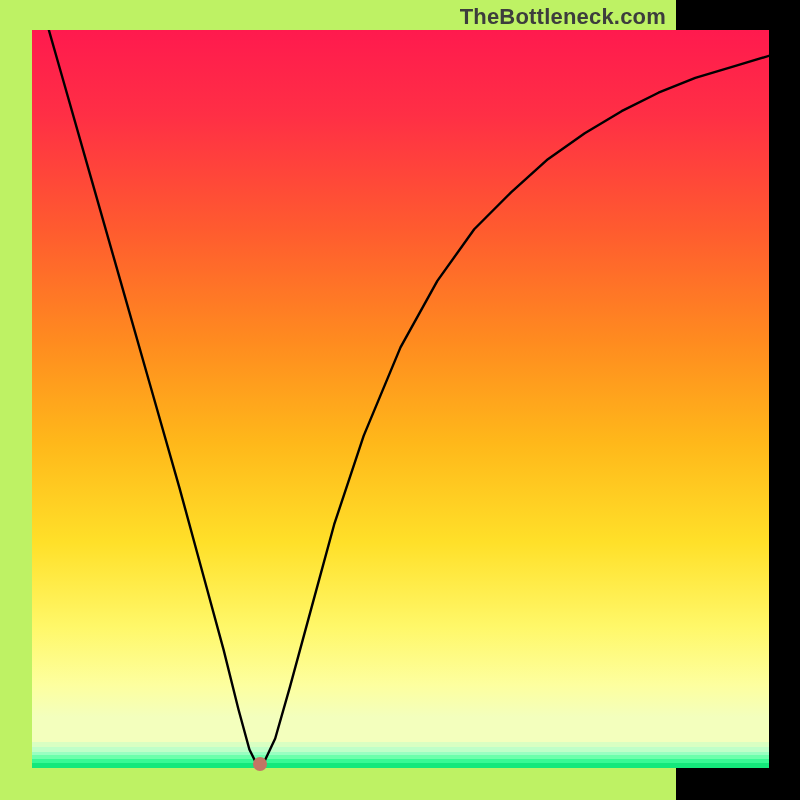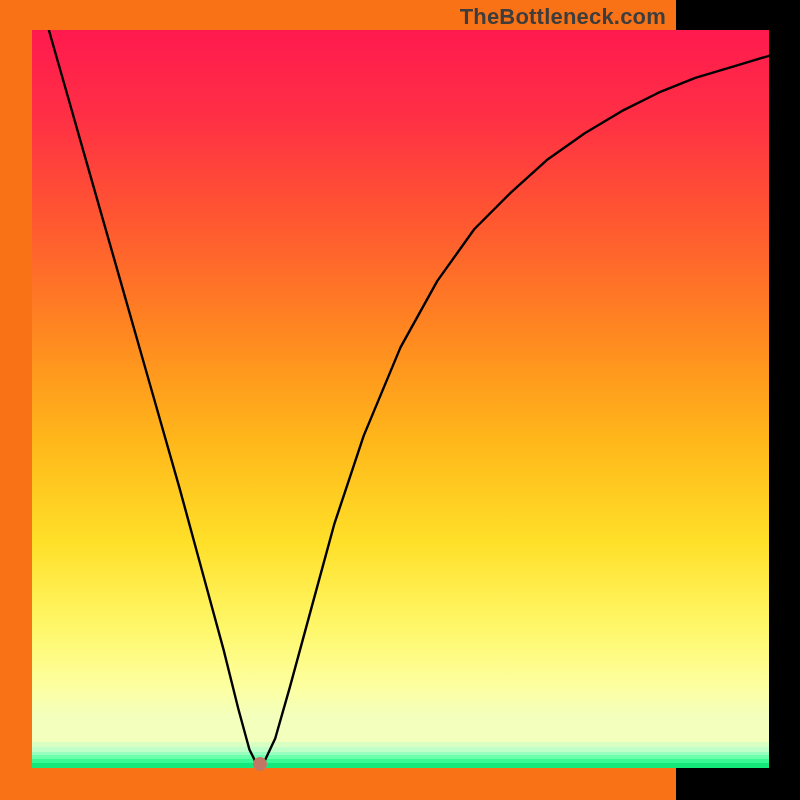--- a/index.html
+++ b/index.html
@@ -7,21 +7,21 @@
     width: 800px;
     height: 800px;
     background: #000;
     position: relative;
     font-family: Arial, sans-serif;
     overflow: hidden;
   }
   .outer {
     width: 676px;
     height: 800px;
-    background: #f97316;
+    background: #bef264;
     position: relative;
   }
   .watermark {
     position: absolute;
     top: 4px;
     right: 10px;
     color: #3d3d3d;
     font-size: 22px;
     font-weight: 600;
     letter-spacing: 0.2px;

